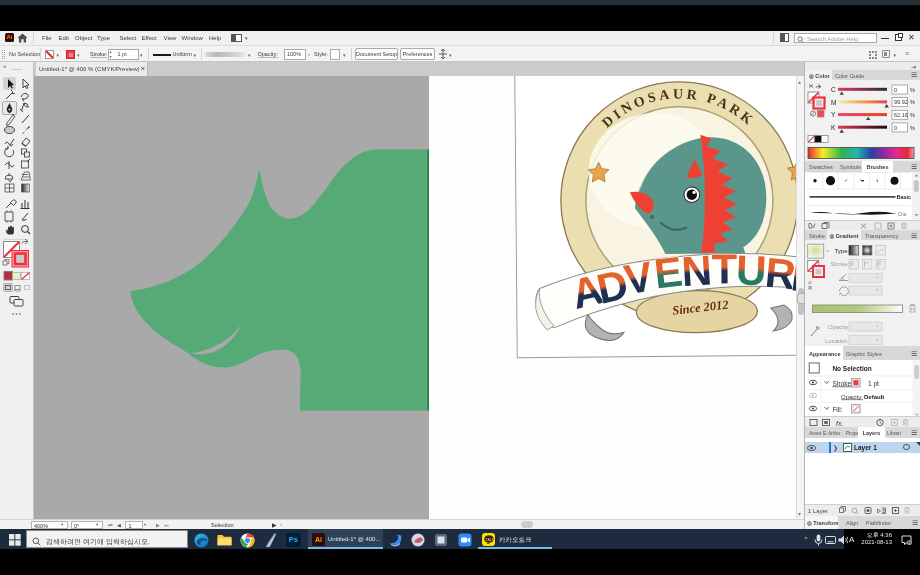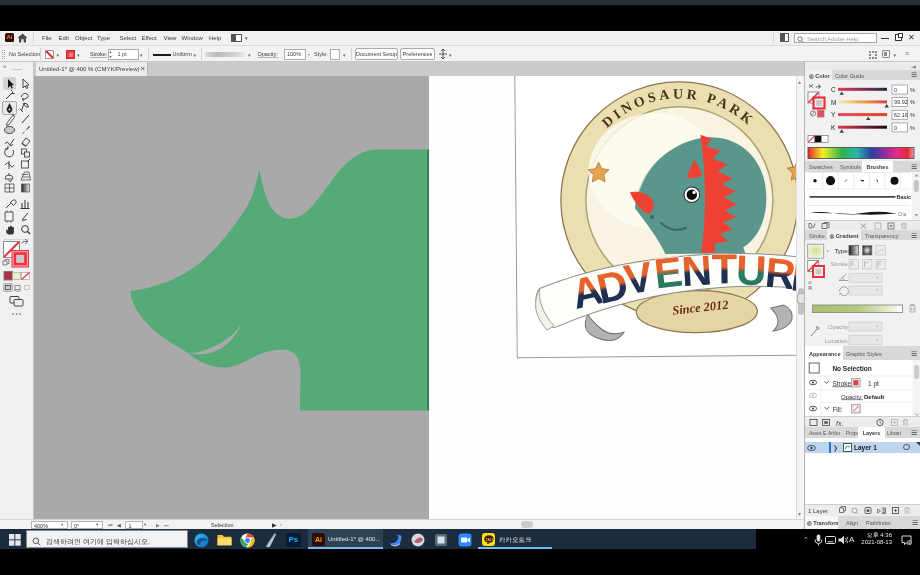--- a/index.html
+++ b/index.html
@@ -658,21 +658,21 @@
     </div>
 
     <div class="abs" style="left:0;top:454px;width:116px;height:13.5px;background:#d8d8d8;">
       <div class="abs" style="left:0;top:0;width:33px;height:13.5px;background:#f6f6f6;padding:4.5px 0 0 2px;font-weight:bold;font-size:5.5px;white-space:nowrap;overflow:hidden;">◎ Transform</div>
       <div class="abs" style="left:41px;top:4.5px;color:#555;font-size:5.5px;">Align</div>
       <div class="abs" style="left:61px;top:4.5px;color:#555;font-size:5.5px;">Pathfinder</div>
       <div class="abs" style="left:107px;top:3px;color:#444;font-size:7px;">☰</div>
     </div>
   </div>
 
-  <div class="abs" id="taskbar" style="left:0;top:529px;width:756px;height:20px;background:#1c2c3e;">
+  <div class="abs" id="taskbar" style="left:0;top:529px;width:844px;height:20px;background:#1c2c3e;">
     <svg class="abs" style="left:9px;top:5px" width="12" height="12" viewBox="0 0 12 12">
       <rect x="0" y="0" width="5.4" height="5.4" fill="#e8e8e8"></rect>
         <rect x="6.3" y="0" width="5.4" height="5.4" fill="#e8e8e8"></rect>
       <rect x="0" y="6.3" width="5.4" height="5.4" fill="#e8e8e8"></rect>
         <rect x="6.3" y="6.3" width="5.4" height="5.4" fill="#e8e8e8"></rect>
     </svg>
     <div class="abs" style="left:26px;top:1px;width:162px;height:18px;background:#f2f2f2;border:1px solid #888;">
       <svg class="abs" style="left:5px;top:5.5px" width="9" height="9">
           <circle cx="3.8" cy="3.8" r="2.8" fill="none" stroke="#555" stroke-width="1"></circle>
           <path d="M6 6 l2.3 2.3" stroke="#555" stroke-width="1"></path>

